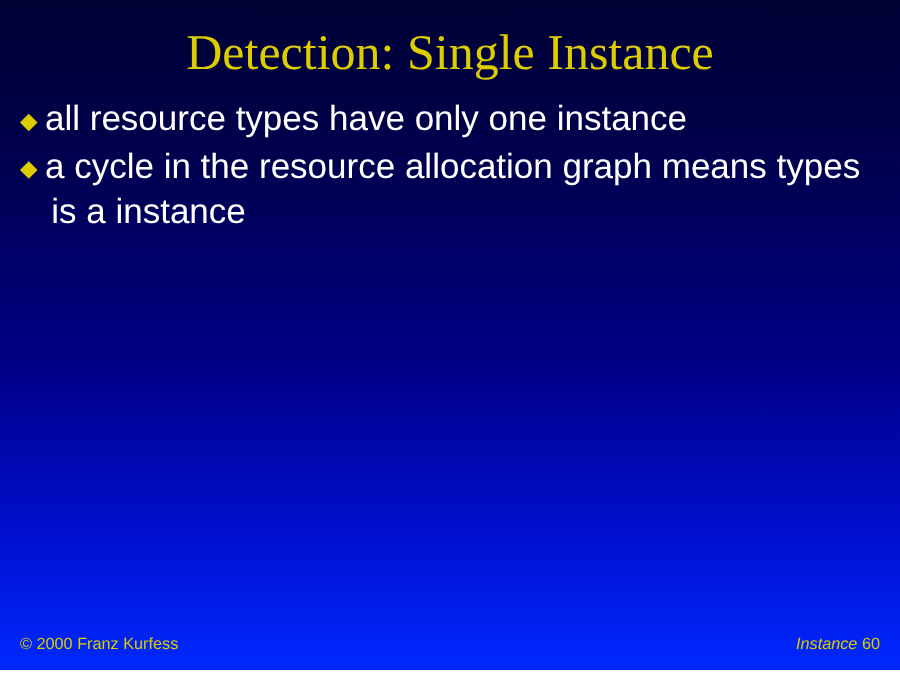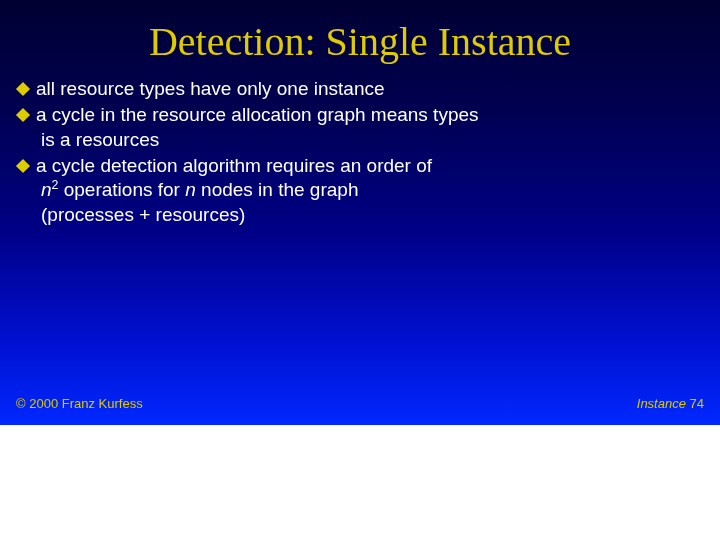--- a/index.html
+++ b/index.html
@@ -5,40 +5,40 @@
   html, body {
     margin: 0;
     padding: 0;
     width: 720px;
     height: 540px;
     overflow: hidden;
     font-family: Arial, Helvetica, sans-serif;
   }
   .slide {
     width: 720px;
-    height: 425px;
+    height: 536px;
     background: linear-gradient(to bottom, #000033 0%, #000050 25%, #000088 55%, #0010d0 80%, #0028ff 100%);
     position: relative;
     box-sizing: border-box;
   }
   .title {
     font-family: "Times New Roman", Times, serif;
     color: #dccc00;
     font-size: 40px;
     text-align: center;
     padding-top: 18px;
     padding-bottom: 12px;
     font-weight: 400;
   }
   .body {
     padding: 0 18px 0 14px;
   }
   .bullet-line {
     color: #ffffff;
-    font-size: 19px;
+    font-size: 28px;
     line-height: 1.28;
     margin-bottom: 2px;
   }
   .diamond {
     display: inline-block;
     width: 10px;
     height: 10px;
     background: #dccc00;
     transform: rotate(45deg);
     margin-right: 8px;
@@ -85,29 +85,24 @@
   <div class="title">Detection: Single Instance</div>
 
   <div class="body">
 
     <div class="bullet-line">
       <span class="diamond"></span><span>all resource types have only one instance</span>
     </div>
 
     <div class="bullet-line">
       <span class="diamond"></span><span>a cycle in the resource allocation graph means types</span>
-      <span class="cont">is a resources</span>
+      <span class="cont">is a instance</span>
     </div>
 
-    <div class="bullet-line">
-      <span class="diamond"></span><span>a cycle detection algorithm requires an order of</span>
-      <span class="cont"><span class="italic">n</span><span class="sup">2</span><span> operations for </span><span class="italic">n</span><span>  nodes in the graph</span></span>
-      <span class="cont">(processes + resources)</span>
-    </div>
 
   </div>
 
   <div class="footer-left">© 2000 Franz Kurfess</div>
   <div class="footer-right">
-    <span>Instance </span><span class="num">74</span>
+    <span>Instance </span><span class="num">60</span>
   </div>
 
 </div>
 
 </body></html>

